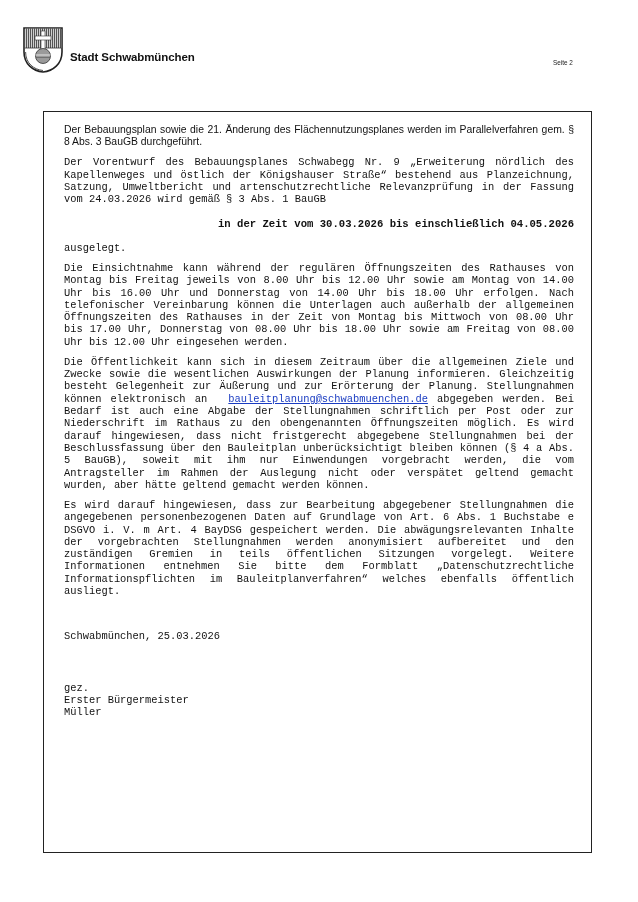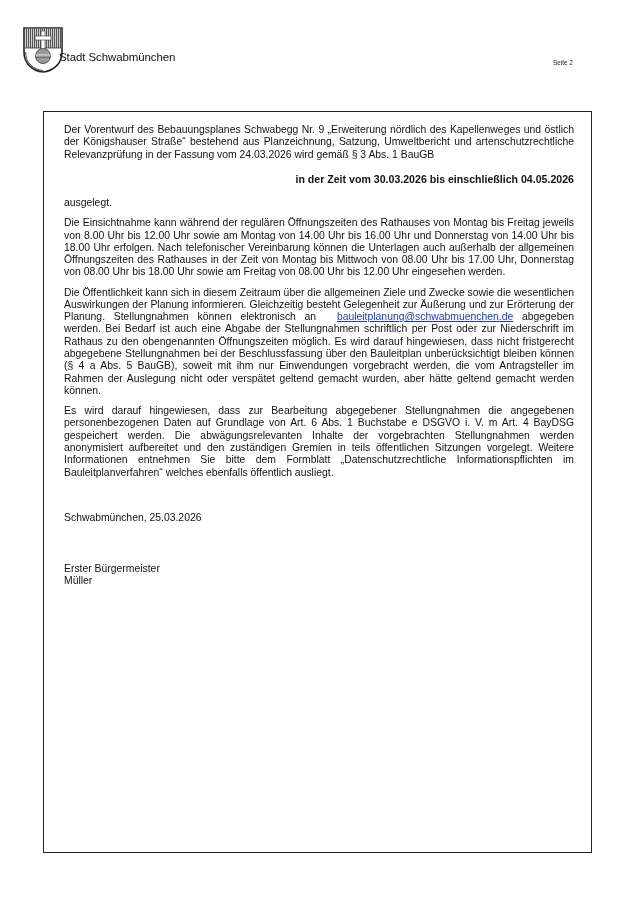--- a/index.html
+++ b/index.html
@@ -1,27 +1,27 @@
 <!DOCTYPE html>
 <html><head>
 <meta charset="utf-8">
 <style>
   html, body { margin:0; padding:0; background:#ffffff; }
   body { width:638px; height:902px; position:relative; overflow:hidden;
          font-family:"Liberation Sans", sans-serif; color:#111; }
   .logo { position:absolute; left:22px; top:26px; width:42px; height:48px; }
-  .org-name { position:absolute; left:59px; top:51px; font-size:11.5px; font-weight:normal;
+  .org-name { position:absolute; left:70px; top:51px; font-size:11.5px; font-weight:bold;
               letter-spacing:-0.1px; color:#111; }
   .page-no { position:absolute; left:553px; top:58px; font-size:7.5px; color:#222;
              transform:scaleX(0.85); transform-origin:left top; }
   .frame { position:absolute; left:43px; top:111px; width:549px; height:742px;
            border:1px solid #222; border-right-width:1.5px; border-bottom-width:1.5px; box-sizing:border-box; }
   .content { position:absolute; left:64px; top:124px; width:510px; font-size:10.4px; line-height:12.3px; }
   .p { margin:0; text-align:justify; }
-  .p + .p { margin-top:7.8px; }
+  .p + .p { margin-top:7.8px;font-family:Liberation Mono, monospace; }
   .center-bold { text-align:right; font-weight:bold; font-size:10.6px; margin-top:12px !important; margin-bottom:0; }
   .after-bold { margin-top:12px !important; }
   .link { color:#1a3cc2; text-decoration:underline;padding-left:12px; }
   b { font-weight:bold; }
   .date { margin-top:33px !important; }
   .sig { margin-top:39px !important; text-align:left; }
   .line { display:block; }
 </style>
 </head>
 <body>
@@ -43,24 +43,26 @@
   <line x1="13.5" y1="29" x2="28.5" y2="29" stroke="#eee" stroke-width="0.9"></line>
   <line x1="14" y1="31.5" x2="28" y2="31.5" stroke="#555" stroke-width="0.6"></line>
 </svg>
 
 <div class="org-name">Stadt Schwabmünchen</div>
 <div class="page-no">Seite 2</div>
 
 <div class="frame"></div>
 
 <div class="content">
+  <p class="p">Der Bebauungsplan sowie die 21. Änderung des Flächennutzungsplanes werden im Parallelverfahren gem. § 8 Abs. 3 BauGB durchgeführt.</p>
   <p class="p">Der Vorentwurf des Bebauungsplanes Schwabegg Nr. 9 „Erweiterung nördlich des Kapellenweges und östlich der Königshauser Straße“ bestehend aus Planzeichnung, Satzung, Umweltbericht und artenschutzrechtliche Relevanzprüfung in der Fassung vom 24.03.2026 wird gemäß § 3 Abs. 1 BauGB</p>
   <p class="p center-bold">in der Zeit vom 30.03.2026 bis einschließlich 04.05.2026</p>
   <p class="p after-bold">ausgelegt.</p>
   <p class="p">Die Einsichtnahme kann während der regulären Öffnungszeiten des Rathauses von Montag bis Freitag jeweils von 8.00 Uhr bis 12.00 Uhr sowie am Montag von 14.00 Uhr bis 16.00 Uhr und Donnerstag von 14.00 Uhr bis 18.00 Uhr erfolgen. Nach telefonischer Vereinbarung können die Unterlagen auch außerhalb der allgemeinen Öffnungszeiten des Rathauses in der Zeit von Montag bis Mittwoch von 08.00 Uhr bis 17.00 Uhr, Donnerstag von 08.00 Uhr bis 18.00 Uhr sowie am Freitag von 08.00 Uhr bis 12.00 Uhr eingesehen werden.</p>
   <p class="p"><span>Die Öffentlichkeit kann sich in diesem Zeitraum über die allgemeinen Ziele und Zwecke sowie die wesentlichen Auswirkungen der Planung informieren. Gleichzeitig besteht Gelegenheit zur Äußerung und zur Erörterung der Planung. Stellungnahmen können elektronisch an </span><a class="link">bauleitplanung@schwabmuenchen.de</a><span> abgegeben werden. Bei Bedarf ist auch eine Abgabe der Stellungnahmen schriftlich per Post oder zur Niederschrift im Rathaus zu den obengenannten Öffnungszeiten möglich. Es wird darauf hingewiesen, dass nicht fristgerecht abgegebene Stellungnahmen bei der Beschlussfassung über den Bauleitplan unberücksichtigt bleiben können (§ 4 a Abs. 5 BauGB), soweit mit ihm nur Einwendungen vorgebracht werden, die vom Antragsteller im Rahmen der Auslegung nicht oder verspätet geltend gemacht wurden, aber hätte geltend gemacht werden können.</span></p>
   <p class="p">Es wird darauf hingewiesen, dass zur Bearbeitung abgegebener Stellungnahmen die angegebenen personenbezogenen Daten auf Grundlage von Art. 6 Abs. 1 Buchstabe e DSGVO i. V. m Art. 4 BayDSG gespeichert werden. Die abwägungsrelevanten Inhalte der vorgebrachten Stellungnahmen werden anonymisiert aufbereitet und den zuständigen Gremien in teils öffentlichen Sitzungen vorgelegt. Weitere Informationen entnehmen Sie bitte dem Formblatt „Datenschutzrechtliche Informationspflichten im Bauleitplanverfahren“ welches ebenfalls öffentlich ausliegt.</p>
   <p class="p date">Schwabmünchen, 25.03.2026</p>
   <p class="p sig">
+    <span class="line">gez.</span>
     <span class="line">Erster Bürgermeister</span>
     <span class="line">Müller</span>
   </p>
 </div>
 
 </body></html>

